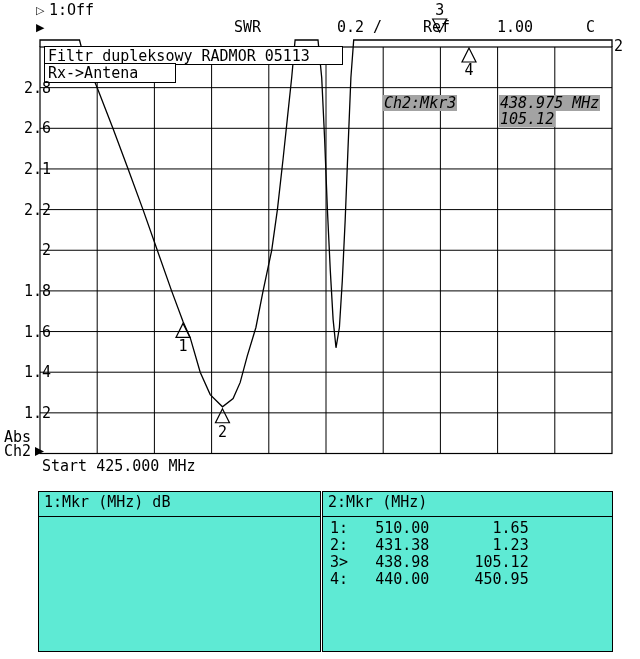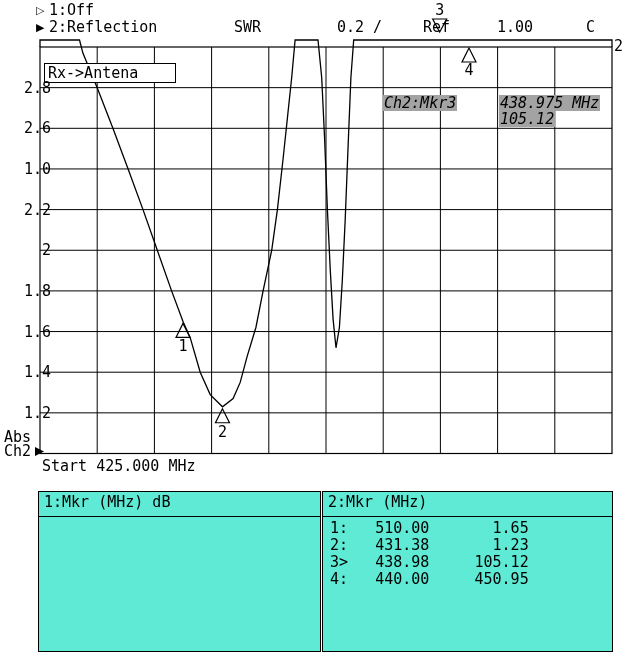--- a/index.html
+++ b/index.html
@@ -54,38 +54,38 @@
         <polygon points="432.6850000000006,19 446.6850000000006,19 439.6850000000006,32"></polygon>
         <polygon points="469,48 462,62 476,62"></polygon>
       </g>
     <polygon id="ref-arrow" points="35,447 44,451.5 35,456" fill="#000" stroke="none"></polygon>
   </svg>
 
   <span class="abs tri-glyph" style="left:36px;top:4px">▷</span>
   <span class="abs" style="left:49px;top:2px">1:Off</span>
 
   <span class="abs tri-glyph" style="left:36px;top:21px">▶</span>
-  <span class="abs" style="left:49px;top:19px">2:Reflection</span>
   <span class="abs" style="left:234px;top:19px">SWR</span>
   <span class="abs" style="left:337px;top:19px">0.2 /</span>
   <span class="abs" style="left:423px;top:19px">Ref</span>
   <span class="abs" style="left:497px;top:19px">1.00</span>
   <span class="abs" style="left:586px;top:19px">C</span>
   <span class="abs" style="left:614px;top:38px">2</span>
 
+  <div class="titlebox" style="left:44px;top:46px;width:291px;height:16px">Filtr dupleksowy RADMOR 05113</div>
   <div class="titlebox" style="left:44px;top:63px;width:124px;height:17px">Rx-&gt;Antena</div>
 
   <span class="abs wbg" style="left:383px;top:95px">Ch2:Mkr3</span>
   <span class="abs wbg" style="left:499px;top:95px">438.975 MHz</span>
   <span class="abs wbg" style="left:499px;top:111px">105.12</span>
 
   <div id="ylabels">
       <div class="ylab" style="top: 79.65px;">2.8</div>
       <div class="ylab" style="top: 120.3px;">2.6</div>
-      <div class="ylab" style="top: 160.95px;">1.0</div>
+      <div class="ylab" style="top: 160.95px;">2.1</div>
       <div class="ylab" style="top: 201.6px;">2.2</div>
       <div class="ylab" style="top: 242.25px;">2</div>
       <div class="ylab" style="top: 282.9px;">1.8</div>
       <div class="ylab" style="top: 323.55px;">1.6</div>
       <div class="ylab" style="top: 364.2px;">1.4</div>
       <div class="ylab" style="top: 404.85px;">1.2</div>
     </div>
 
   <span class="abs" style="left:4px;top:429px">Abs</span>
   <span class="abs" style="left:4px;top:443px">Ch2</span>

